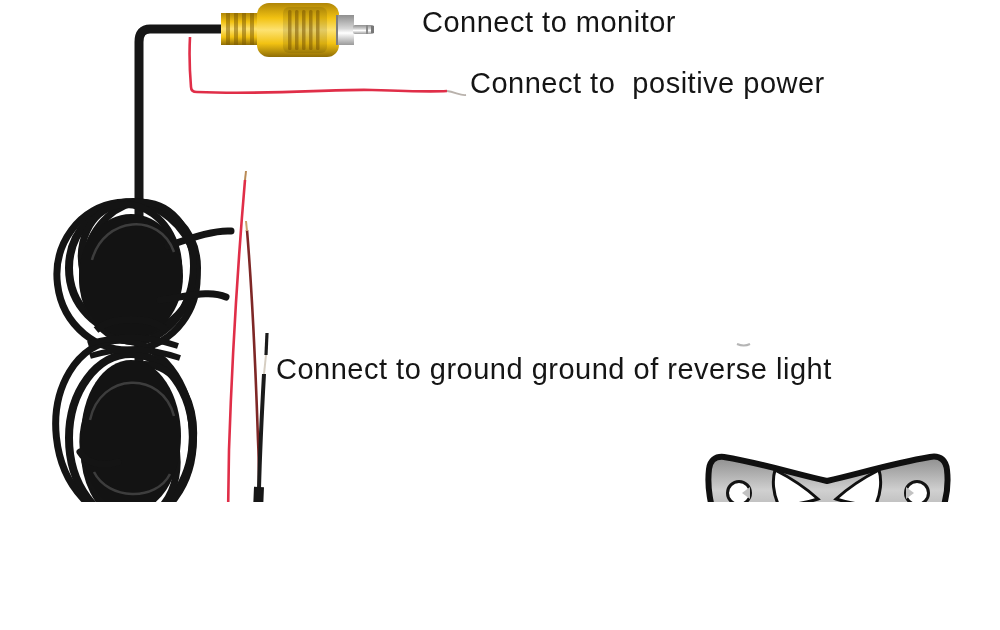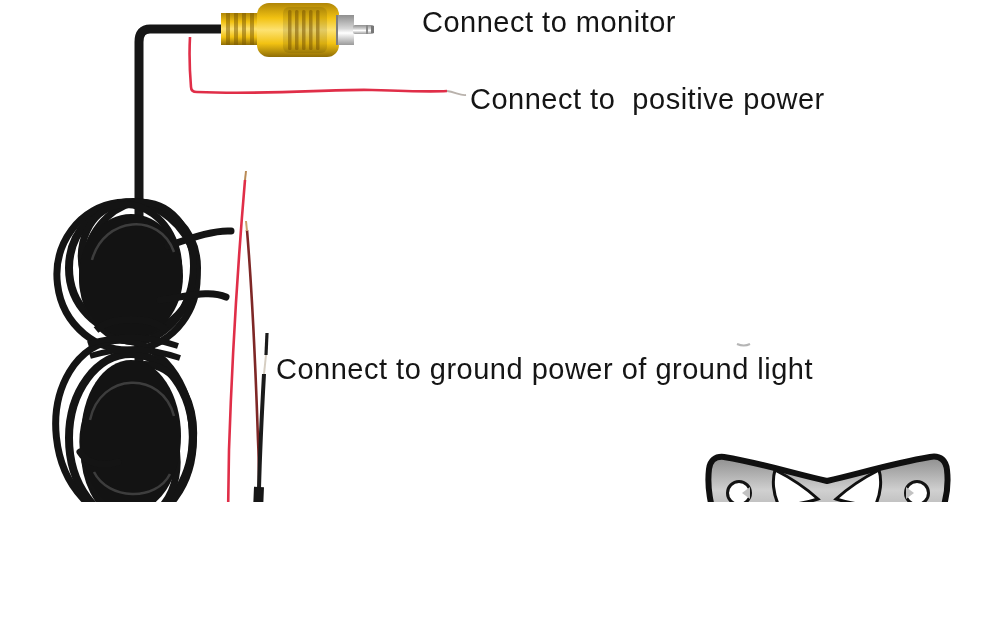--- a/index.html
+++ b/index.html
@@ -13,21 +13,21 @@
   .stage svg{position:absolute;left:0;top:0;}
   .label{
     position:absolute;
     font-size:29px;
     letter-spacing:.5px;
     color:#151515;
     white-space:pre;
     line-height:1.1;
   }
   .lbl-monitor{left:422px;top:7px;}
-  .lbl-pospower{left:470px;top:84px;}
+  .lbl-pospower{left:470px;top:68px;}
   .lbl-revpos{left:276px;top:227px;}
   .lbl-revgnd{left:276px;top:354px;}
 </style>
 </head>
 <body>
 
 <div class="stage">
 
 <svg width="1000" height="630" viewBox="0 0 1000 630">
   <defs>
@@ -281,15 +281,15 @@
       <path d="M836 623 A 20 20 0 0 0 843 601" fill="none" stroke="#2f7a3a" stroke-width="2.5"></path>
       <circle cx="826" cy="608" r="8" fill="#010103"></circle>
       <circle cx="828" cy="601" r="2.6" fill="#e8e8ea"></circle>
       <circle cx="823" cy="611" r="1.6" fill="#cfd0d6" opacity="0.8"></circle>
     </g>
   </g>
 </svg>
 
 <div class="label lbl-monitor">Connect to monitor</div>
 <div class="label lbl-pospower">Connect to  positive power</div>
-<div class="label lbl-revgnd">Connect to ground power of ground light</div>
+<div class="label lbl-revgnd">Connect to ground ground of reverse light</div>
 
 </div>
 
 </body></html>

